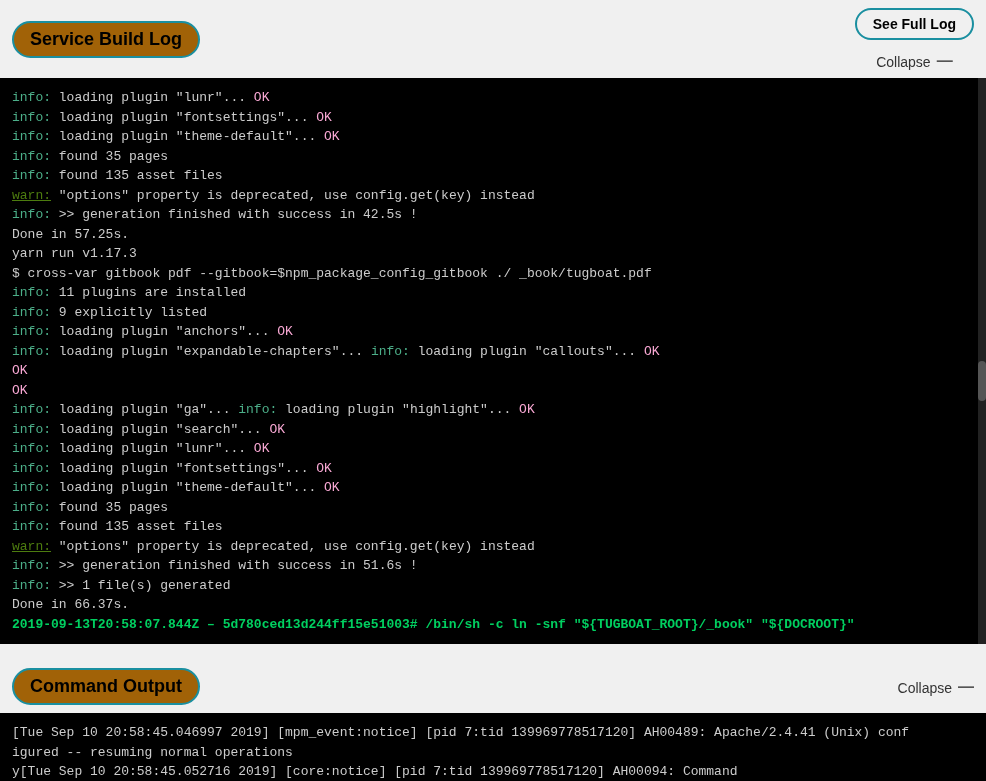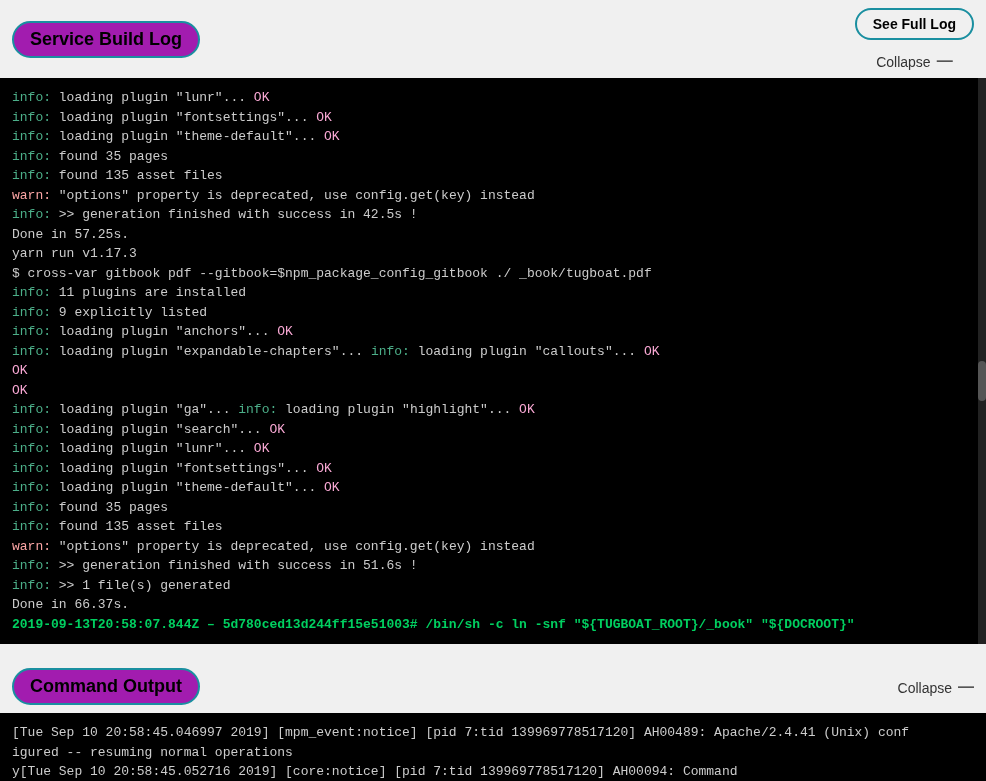--- a/index.html
+++ b/index.html
@@ -22,21 +22,21 @@
       background: #f0f0f0;
     }
 
     .section-title {
       border: 2px solid #1a8fa0;
       border-radius: 20px;
       padding: 6px 16px;
       font-size: 18px;
       font-weight: bold;
       color: #000;
-      background: #a21caf;
+      background: #a16207;
       text-align: center;
     }
 
     .header-right {
       display: flex;
       align-items: center;
       gap: 12px;
       flex-direction: column;
     }
 
@@ -73,21 +73,21 @@
       color: #ccc;
       font-family: 'Courier New', Courier, monospace;
       font-size: 13px;
       padding: 10px 12px;
       overflow-x: auto;
       white-space: pre;
       line-height: 1.5;
     }
 
     .t-info { color: #4caf89; }
-    .t-warn { color: #fca5a5; }
+    .t-warn { color: #4d7c0f; text-decoration: underline; }
     .t-ok { color: #f9a8d4; }
     .t-cyan { color: #00d8d8; }
     .t-green-bold { color: #00d060; font-weight: bold; }
 
     .scrollbar-area {
       position: relative;
     }
 
     .scrollbar-track {
       position: absolute;

